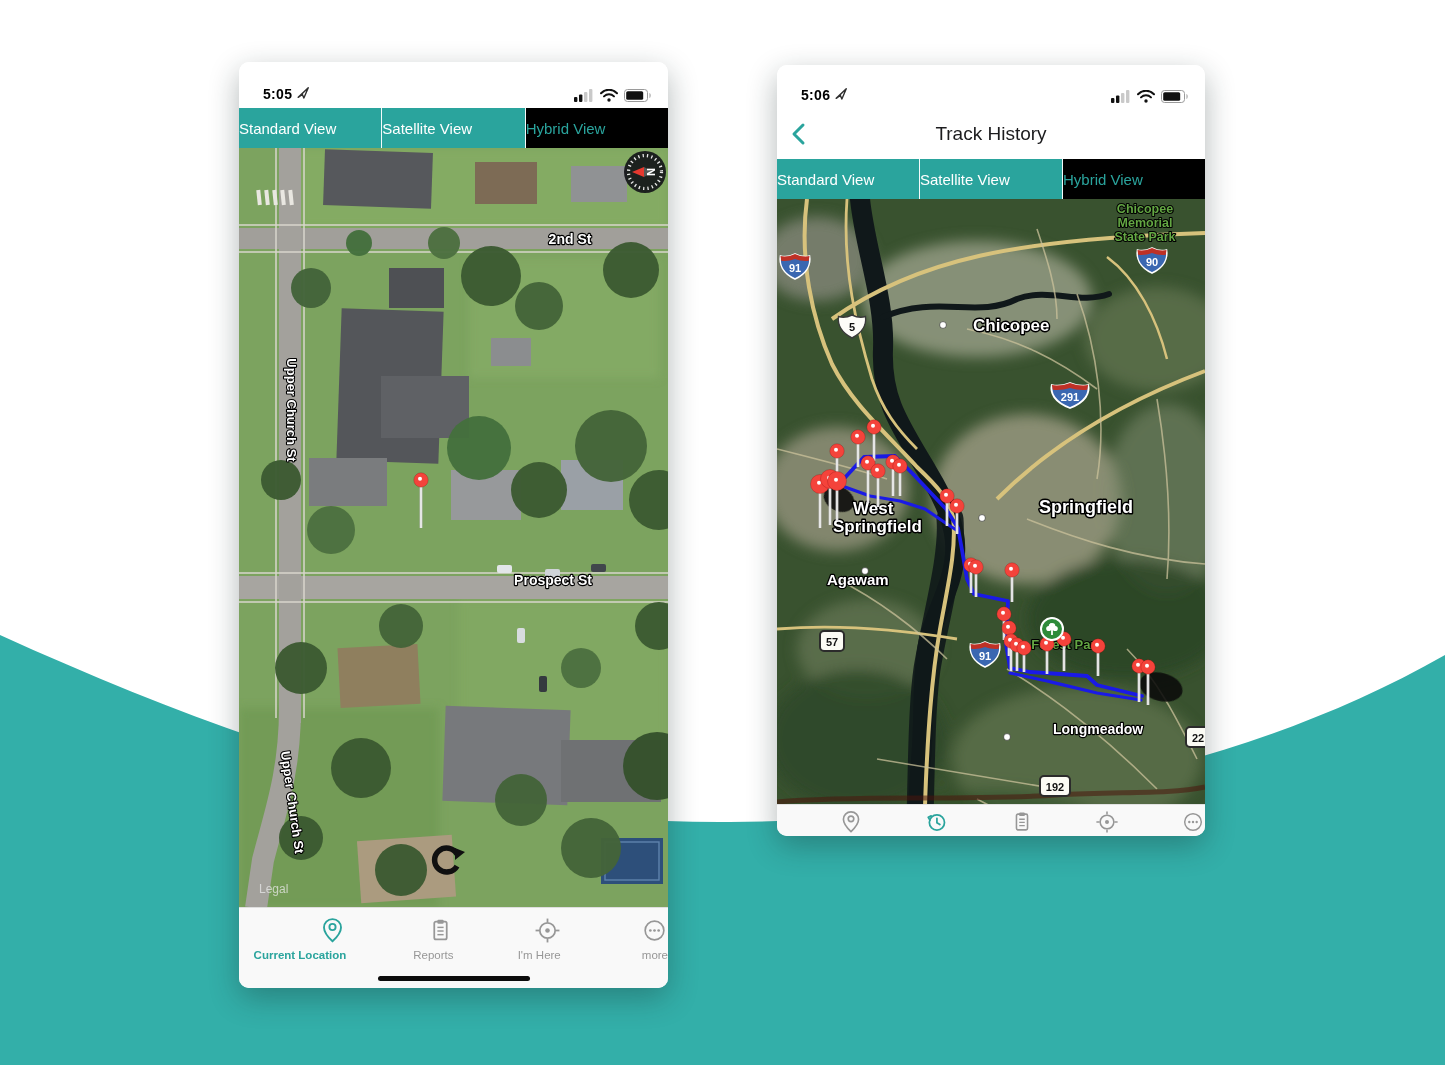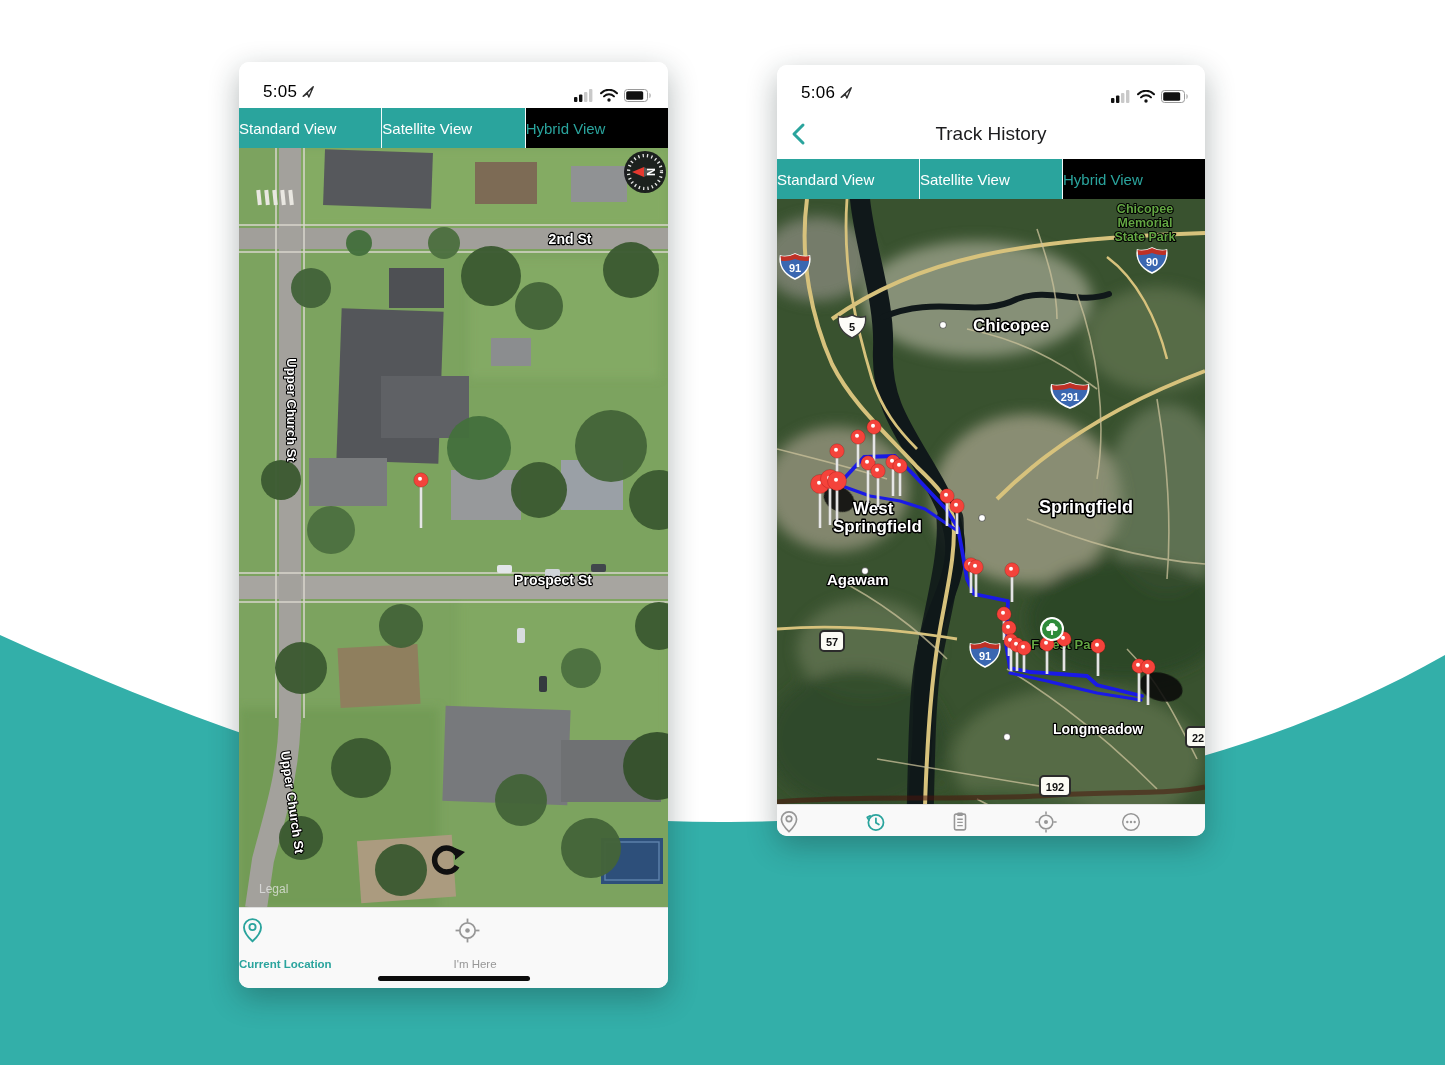--- a/index.html
+++ b/index.html
@@ -5,34 +5,34 @@
   html,body{margin:0;padding:0}
   body{width:1445px;height:1065px;position:relative;background:#fff;overflow:hidden;
        font-family:"Liberation Sans",sans-serif;-webkit-font-smoothing:antialiased}
   .bg-svg{position:absolute;left:0;top:0;z-index:0}
   .phone{position:absolute;z-index:2;background:#fff;border-radius:10px;
          box-shadow:0 10px 30px rgba(20,40,40,.33);display:flex;flex-direction:column;overflow:hidden}
   #phone-left{left:239px;top:62px;width:429px;height:926px}
   #phone-right{left:777px;top:65px;width:428px;height:771px}
   .statusbar{height:46px;flex:none;display:flex;align-items:flex-end;justify-content:space-between;
              padding:0 16px 6px 24px;box-sizing:border-box;background:#fff}
-  .time{font-size:17px;font-weight:normal;color:#000;display:flex;align-items:center;gap:4px;letter-spacing:.3px}
+  .time{font-size:14px;font-weight:bold;color:#000;display:flex;align-items:flex-start;gap:4px;letter-spacing:.3px}
   .sicons{display:flex;align-items:center;gap:6px}
   .hdr{height:50px;flex:none;display:flex;align-items:center;justify-content:center;position:relative;background:#fff}
   .hdr-title{font-size:19px;font-weight:normal;color:#1c1c1e}
   .back-btn{position:absolute;left:12px;top:50%;transform:translateY(-50%);display:flex;align-items:center}
   .tabs{display:flex;height:40px;flex:none}
   .tab{flex:1;display:flex;align-items:center;font-size:15px;color:#fff;
        background:#2AA49D;border-right:1.5px solid rgba(255,255,255,.95);cursor:pointer}
   .tab:last-child{border-right:none}
   .tab.active{background:#000000;color:#2AA49D}
   .map{flex:1;position:relative;overflow:hidden;background:#6d8f53}
   .map svg{display:block}
   .nav{height:80px;flex:none;background:#f9f9f9;border-top:1px solid #dedede;display:flex;position:relative}
-  .nav-item{flex:1;display:flex;flex-direction:column;align-items:flex-start;padding-top:9px;gap:14px;
+  .nav-item{flex:1;display:flex;flex-direction:column;align-items:flex-end;padding-top:9px;gap:5px;
             color:#979797;font-size:11.5px;cursor:pointer}
   .nav-item.active{color:#2AA49D;font-weight:bold}
   .nav-label{white-space:nowrap}
   .homebar{position:absolute;bottom:7px;left:50%;transform:translateX(-50%);width:152px;height:5px;border-radius:3px;background:#0c0c0c}
   .nav2{height:31px;flex:none;background:#f9f9f9;border-top:1px solid #e2e2e2;display:flex;overflow:hidden}
   .nav2 .nav-item{padding-top:5px}
 </style>
 </head>
 <body>
 
@@ -196,28 +196,47 @@
   <div class="nav">
     <div class="nav-item active">
       <svg width="27" height="27" viewBox="0 0 26 26">
         <path d="M13,2 C8.2,2 4.8,5.8 4.8,10 C4.8,15.6 13,23.4 13,23.4 C13,23.4 21.2,15.6 21.2,10 C21.2,5.8 17.8,2 13,2 Z" fill="none" stroke="currentColor" stroke-width="1.8"></path>
         <circle cx="13" cy="9.6" r="3" fill="none" stroke="currentColor" stroke-width="1.8"></circle>
       </svg>
       <span class="nav-label">Current Location</span>
     </div>
     <div class="nav-item">
       <svg width="27" height="27" viewBox="0 0 26 26">
+        <rect x="7" y="4.5" width="12" height="17" rx="1.6" fill="none" stroke="currentColor" stroke-width="1.7"></rect>
+        <rect x="10" y="2.6" width="6" height="4" rx="1" fill="currentColor"></rect>
+        <line x1="10" y1="10" x2="16" y2="10" stroke="currentColor" stroke-width="1.4"></line>
+        <line x1="10" y1="13.5" x2="16" y2="13.5" stroke="currentColor" stroke-width="1.4"></line>
+        <line x1="10" y1="17" x2="16" y2="17" stroke="currentColor" stroke-width="1.4"></line>
+      </svg>
+      <span class="nav-label">Reports</span>
+    </div>
+    <div class="nav-item">
+      <svg width="27" height="27" viewBox="0 0 26 26">
         <circle cx="13" cy="13" r="7.4" fill="none" stroke="currentColor" stroke-width="1.7"></circle>
         <circle cx="13" cy="13" r="2.2" fill="currentColor"></circle>
         <line x1="13" y1="1.5" x2="13" y2="5" stroke="currentColor" stroke-width="1.7"></line>
         <line x1="13" y1="21" x2="13" y2="24.5" stroke="currentColor" stroke-width="1.7"></line>
         <line x1="1.5" y1="13" x2="5" y2="13" stroke="currentColor" stroke-width="1.7"></line>
         <line x1="21" y1="13" x2="24.5" y2="13" stroke="currentColor" stroke-width="1.7"></line>
       </svg>
       <span class="nav-label">I'm Here</span>
+    </div>
+    <div class="nav-item">
+      <svg width="27" height="27" viewBox="0 0 26 26">
+        <circle cx="13" cy="13" r="9" fill="none" stroke="currentColor" stroke-width="1.6"></circle>
+        <circle cx="9" cy="13" r="1.3" fill="currentColor"></circle>
+        <circle cx="13" cy="13" r="1.3" fill="currentColor"></circle>
+        <circle cx="17" cy="13" r="1.3" fill="currentColor"></circle>
+      </svg>
+      <span class="nav-label">more</span>
     </div>
     <div class="homebar"></div>
   </div>
 </div>
 
 <div class="phone" id="phone-right">
   <div class="statusbar" style="height:44px">
     <div class="time">
       <span>5:06</span>
       <svg width="14" height="14" viewBox="0 0 16 16">

